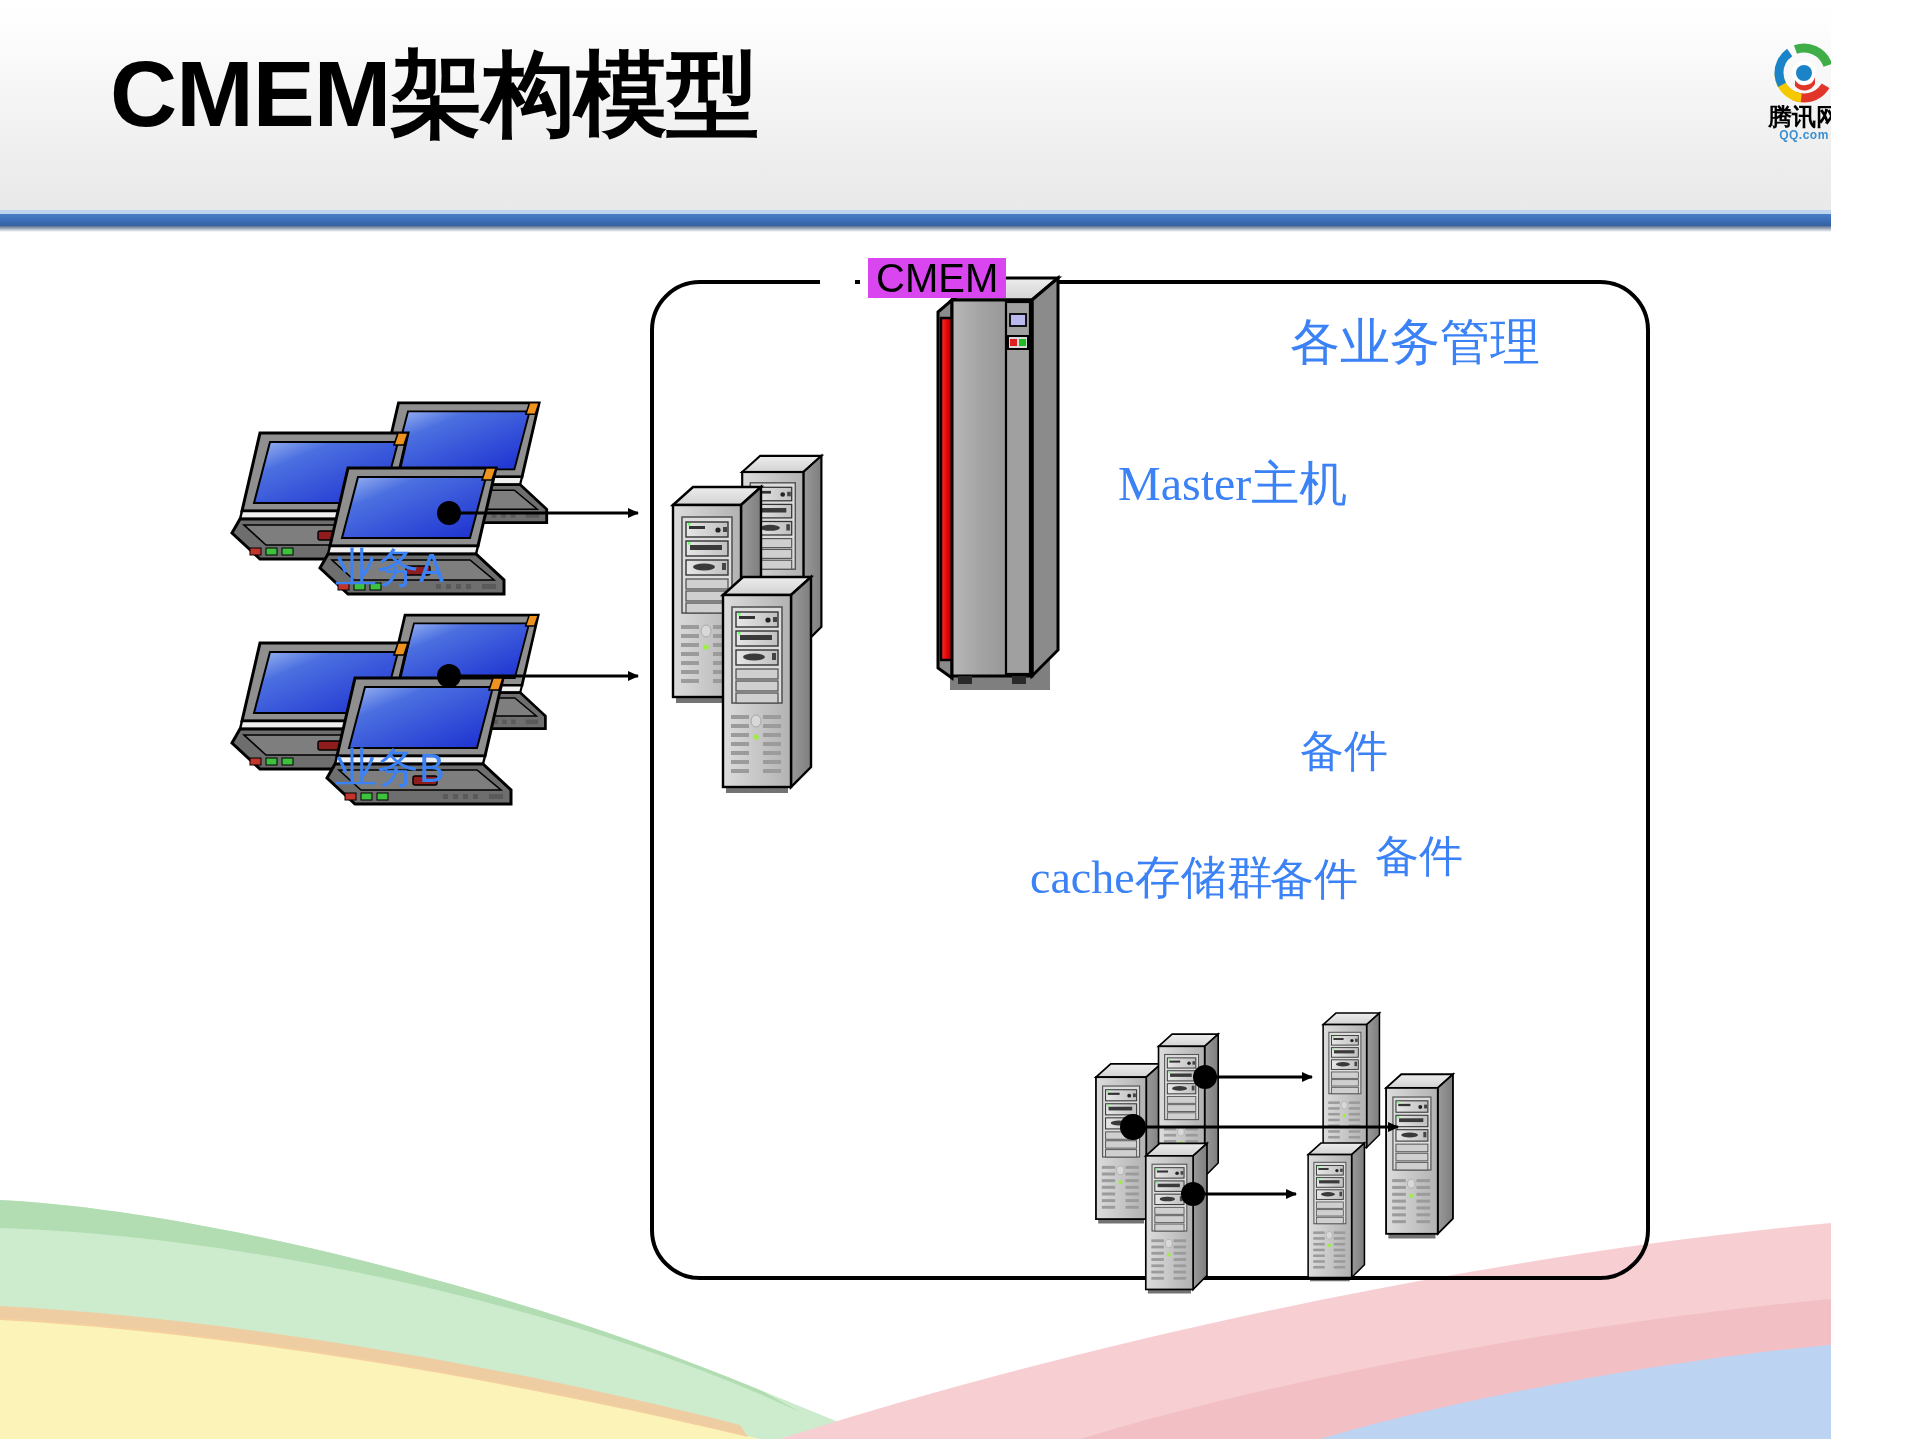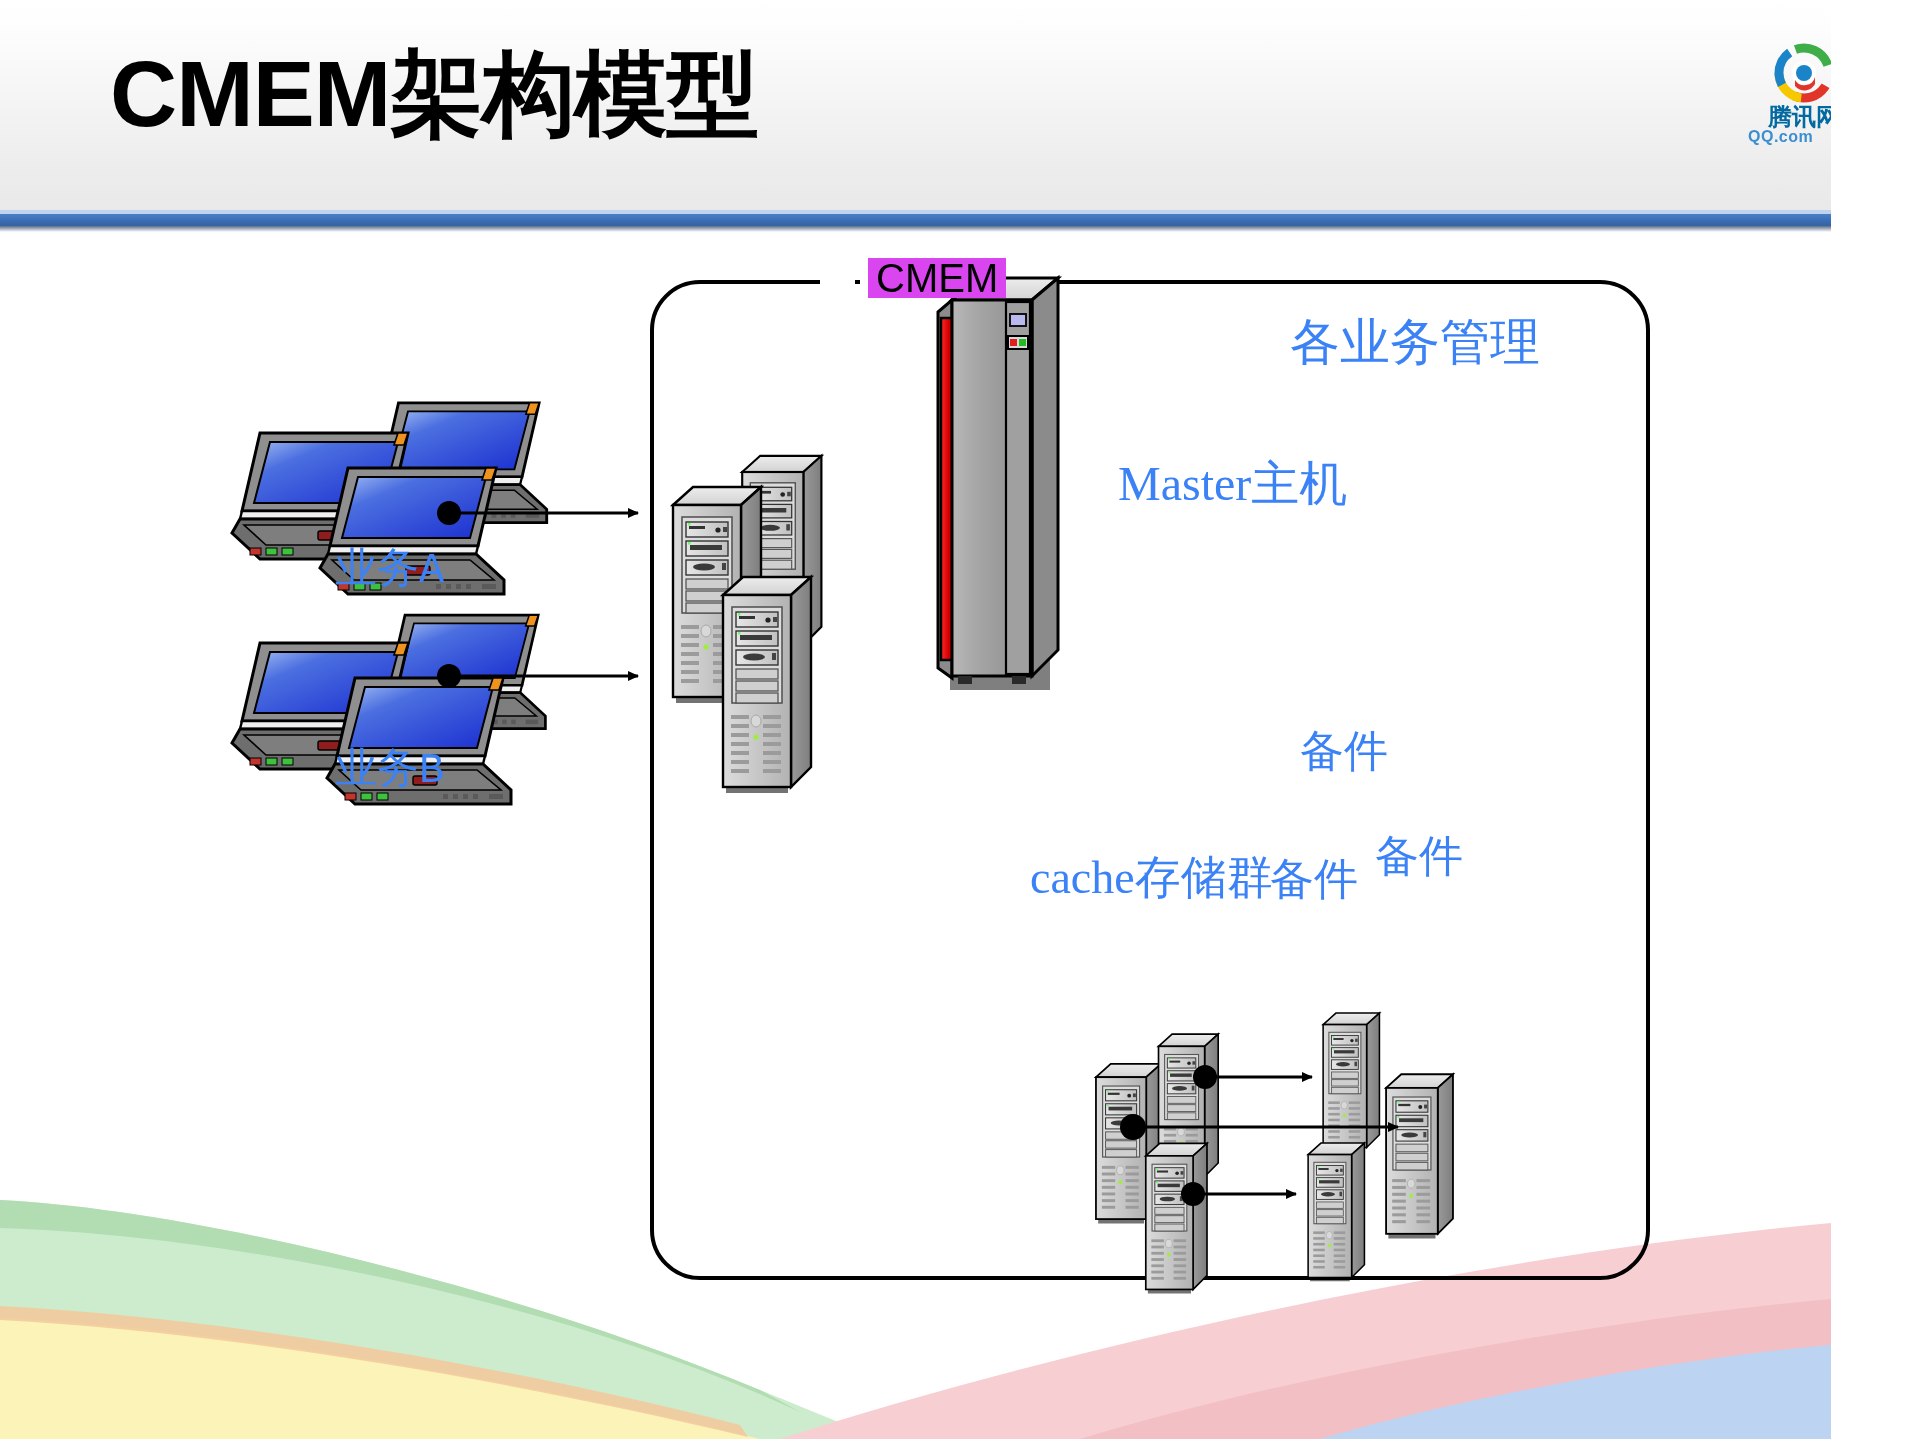--- a/index.html
+++ b/index.html
@@ -73,30 +73,30 @@
     height: 110px;
   }
   #logo .logo-text {
     position: absolute;
     left: 0;
     top: 62px;
     width: 112px;
     text-align: center;
     font-size: 24px;
     font-weight: bold;
-    color: #0369a1;
+    color: #000000;
     line-height: 1.05;
   }
   #logo .logo-sub {
     position: absolute;
     left: 0;
     top: 86px;
     width: 112px;
-    text-align: left;
-    font-size: 16px;
+    text-align: center;
+    font-size: 12px;
     font-weight: bold;
     color: #3b8fd0;
     letter-spacing: 0.5px;
   }
 
   
   #bg-swoosh {
     position: absolute;
     left: 0; top: 0;
     width: 1919px;

